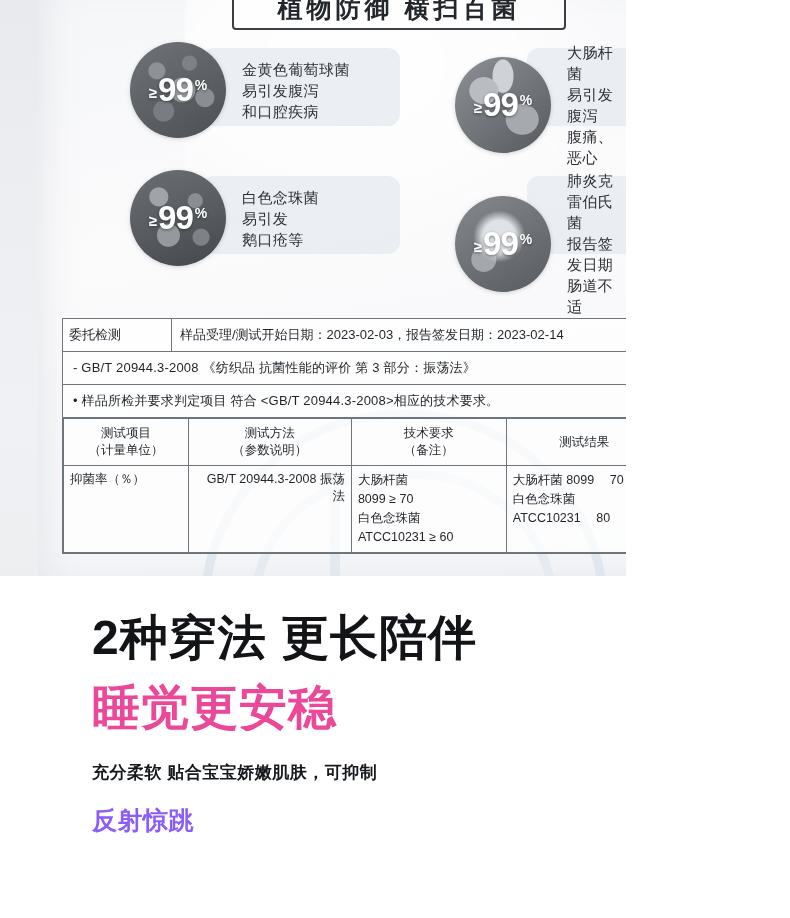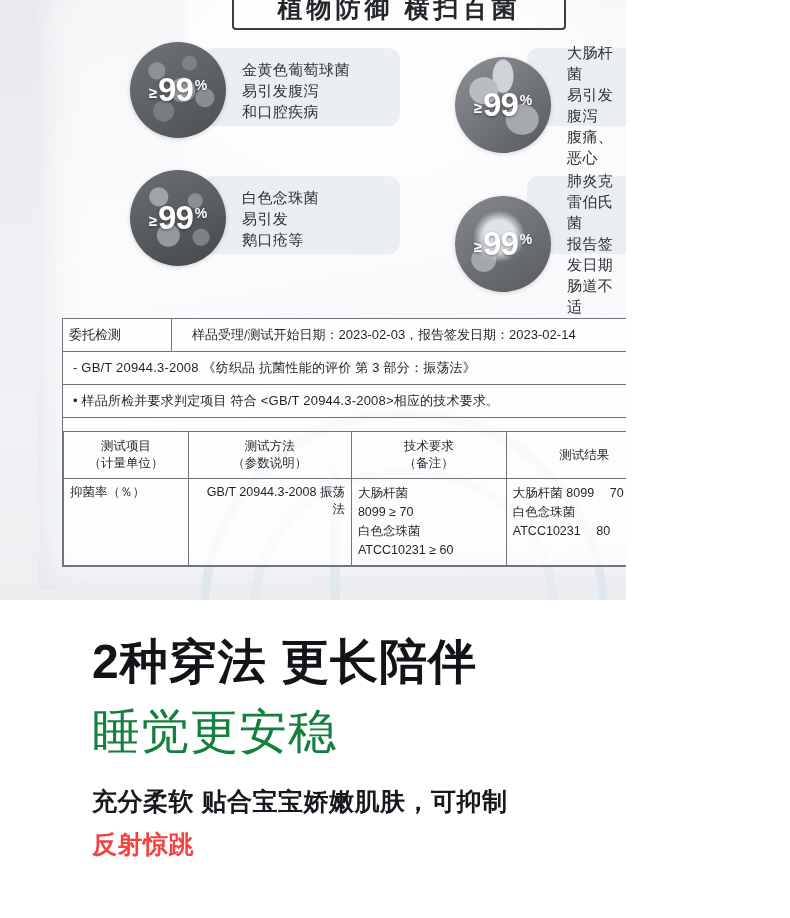--- a/index.html
+++ b/index.html
@@ -185,21 +185,20 @@
   .rcell-label {
     width: 96px;
     flex: none;
     padding: 7px 6px;
     border-right: 1px solid #6f757c;
     text-align: left;
   }
   .rcell-body {
     padding: 7px 8px;
     flex: 1;
-    margin-left: 12px;
   }
   .rline {
     padding: 7px 10px;
     border-bottom: 1px solid #6f757c;
     letter-spacing: 0.2px;
   }
 
   table.rtable {
     width: 100%;
     border-collapse: collapse;
@@ -222,64 +221,64 @@
   .col-3 { width: 152px; }
   .col-4 { width: 150px; }
   .col-5 { width: 62px; text-align: center; border-radius: 6px; }
   .cellline { line-height: 19px; white-space: nowrap; }
   .cellline .sp { display: inline-block; min-width: 26px; text-align: right; }
 
   
   .bottom {
     position: absolute;
     left: 0;
-    top: 600px;
+    top: 576px;
     width: 790px;
     height: 318px;
     background: #ffffff;
   }
   .headline {
     position: absolute;
     left: 92px;
     top: 32px;
     font-size: 48px;
     font-weight: bold;
     color: #121418;
     letter-spacing: 1px;
     line-height: 60px;
     white-space: nowrap;
   }
   .headline2 {
     position: absolute;
     left: 92px;
     top: 102px;
     font-size: 48px;
-    font-weight: normal;
-    color: #15803d;
+    font-weight: bold;
+    color: #ec4899;
     letter-spacing: 1px;
     line-height: 60px;
     white-space: nowrap;
   }
   .sub1 {
     position: absolute;
     left: 92px;
     top: 185px;
-    font-size: 25px;
+    font-size: 17px;
     font-weight: bold;
     color: #15181c;
     letter-spacing: 0.5px;
     white-space: nowrap;
   }
   .sub2 {
     position: absolute;
     left: 92px;
     top: 228px;
     font-size: 25px;
     font-weight: bold;
-    color: #ef4444;
+    color: #8b5cf6;
     letter-spacing: 0.5px;
     white-space: nowrap;
   }
 </style>
 </head>
 <body>
 
 <div class="hero">
 
   <div class="hero-cloth"></div>
@@ -355,21 +354,21 @@
   </div>
 
   <div class="report">
     <div class="rrow">
       <div class="rcell-label">委托检测</div>
       <div class="rcell-body">样品受理/测试开始日期：2023-02-03，报告签发日期：2023-02-14</div>
     </div>
     <div class="rline">-  GB/T 20944.3-2008 《纺织品  抗菌性能的评价  第 3 部分：振荡法》</div>
     <div class="rline">•  样品所检并要求判定项目 符合 &lt;GB/T 20944.3-2008&gt;相应的技术要求。</div>
 
-    <div style="padding:0;margin-top:13px;">
+    <div style="padding:0;">
       <table class="rtable">
         <thead>
           <tr>
             <td class="col-1">
               <div>测试项目</div>
               <div>（计量单位）</div>
             </td>
             <td class="col-2">
               <div>测试方法</div>
               <div>（参数说明）</div>

